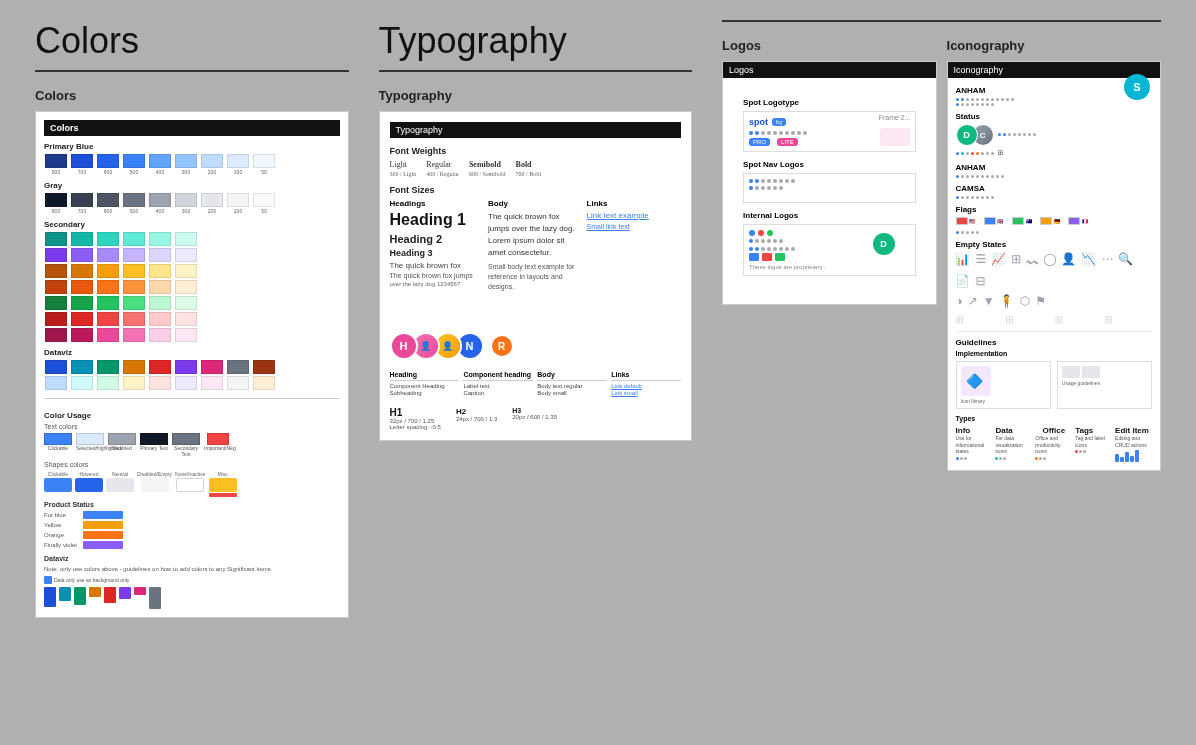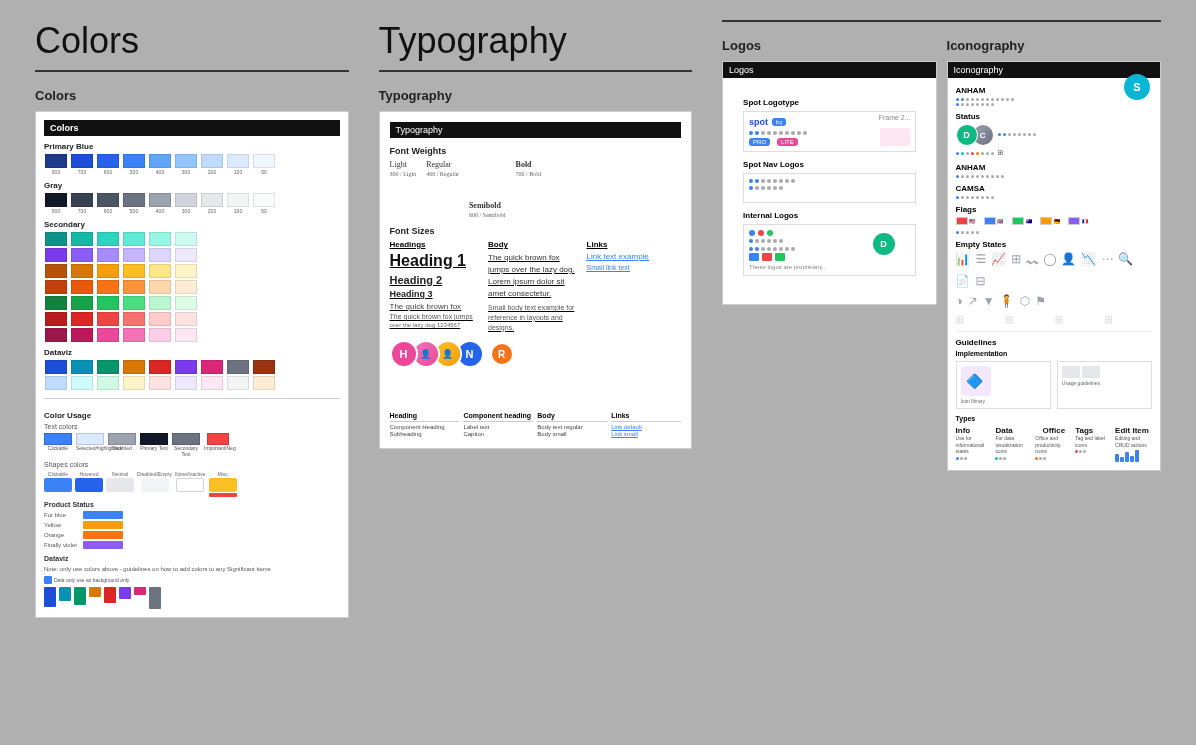--- a/index.html
+++ b/index.html
@@ -167,21 +167,20 @@
     .typo-weight-name {
       font-size: 8px;
       margin-bottom: 2px;
     }
 
     .font-sizes-grid {
       display: grid;
       grid-template-columns: 1fr 1fr 1fr;
       gap: 4px;
       margin-bottom: 10px;
-      text-decoration: underline;
     }
 
     .font-size-col-title {
       font-size: 8px;
       font-weight: 700;
       margin-bottom: 3px;
     }
 
     .typo-detail-grid {
       display: grid;
@@ -843,21 +842,21 @@
       <div class="typo-weights-row">
         <div class="typo-weight-item">
           <div class="typo-weight-name" style="font-weight:300;">Light</div>
           <div style="font-size:6px;color:#666;">300 / Light</div>
         </div>
         <div class="typo-weight-item">
           <div class="typo-weight-name" style="font-weight:400;">Regular</div>
           <div style="font-size:6px;color:#666;">400 / Regular</div>
         </div>
         <div class="typo-weight-item">
-          <div class="typo-weight-name" style="font-weight:600;margin-top:41px;">Semibold</div>
+          <div class="typo-weight-name" style="font-weight:600;">Semibold</div>
           <div style="font-size:6px;color:#666;">600 / Semibold</div>
         </div>
         <div class="typo-weight-item">
           <div class="typo-weight-name" style="font-weight:700;">Bold</div>
           <div style="font-size:6px;color:#666;">700 / Bold</div>
         </div>
       </div>
 
       <div class="typo-section-title">Font Sizes</div>
       <div class="font-sizes-grid">
@@ -912,20 +911,35 @@
           <div class="typo-detail-item">Body text regular</div>
           <div class="typo-detail-item">Body small</div>
         </div>
         <div>
           <div class="typo-detail-col-title">Links</div>
           <div class="typo-detail-item" style="color:#3b82f6;text-decoration:underline;">Link default</div>
           <div class="typo-detail-item" style="color:#3b82f6;text-decoration:underline;">Link small</div>
         </div>
       </div>
 
+      <div style="margin-top:10px;display:flex;gap:15px;">
+        <div>
+          <div style="font-size:10px;font-weight:700;color:#111;">H1</div>
+          <div style="font-size:6px;color:#555;">32px / 700 / 1.25</div>
+          <div style="font-size:6px;color:#555;">Letter spacing: -0.5</div>
+        </div>
+        <div>
+          <div style="font-size:8px;font-weight:700;color:#111;">H2</div>
+          <div style="font-size:6px;color:#555;">24px / 700 / 1.3</div>
+        </div>
+        <div>
+          <div style="font-size:7px;font-weight:700;color:#111;">H3</div>
+          <div style="font-size:6px;color:#555;">20px / 600 / 1.35</div>
+        </div>
+      </div>
     </div>
   </div>
 
   <div class="section" style="flex:1.4;">
     <hr class="section-divider">
 
     <div style="display:flex;gap:10px;">
 
       <div style="flex:1;">
         <div class="section-label">Logos</div>

